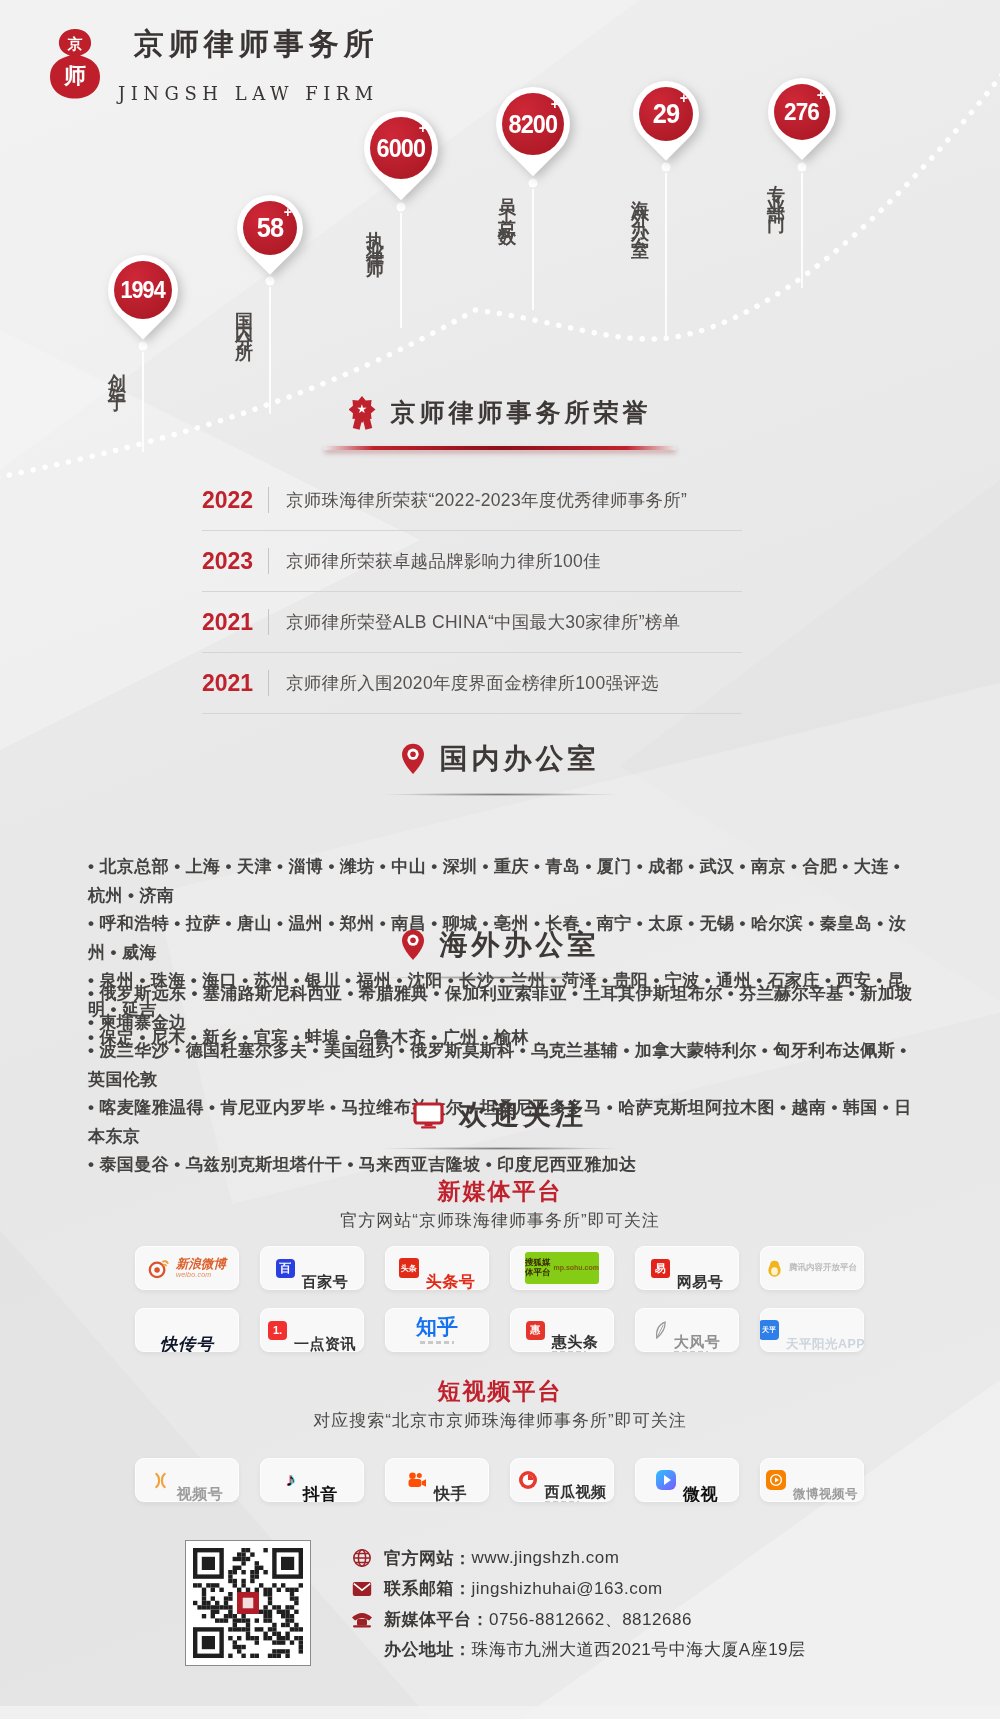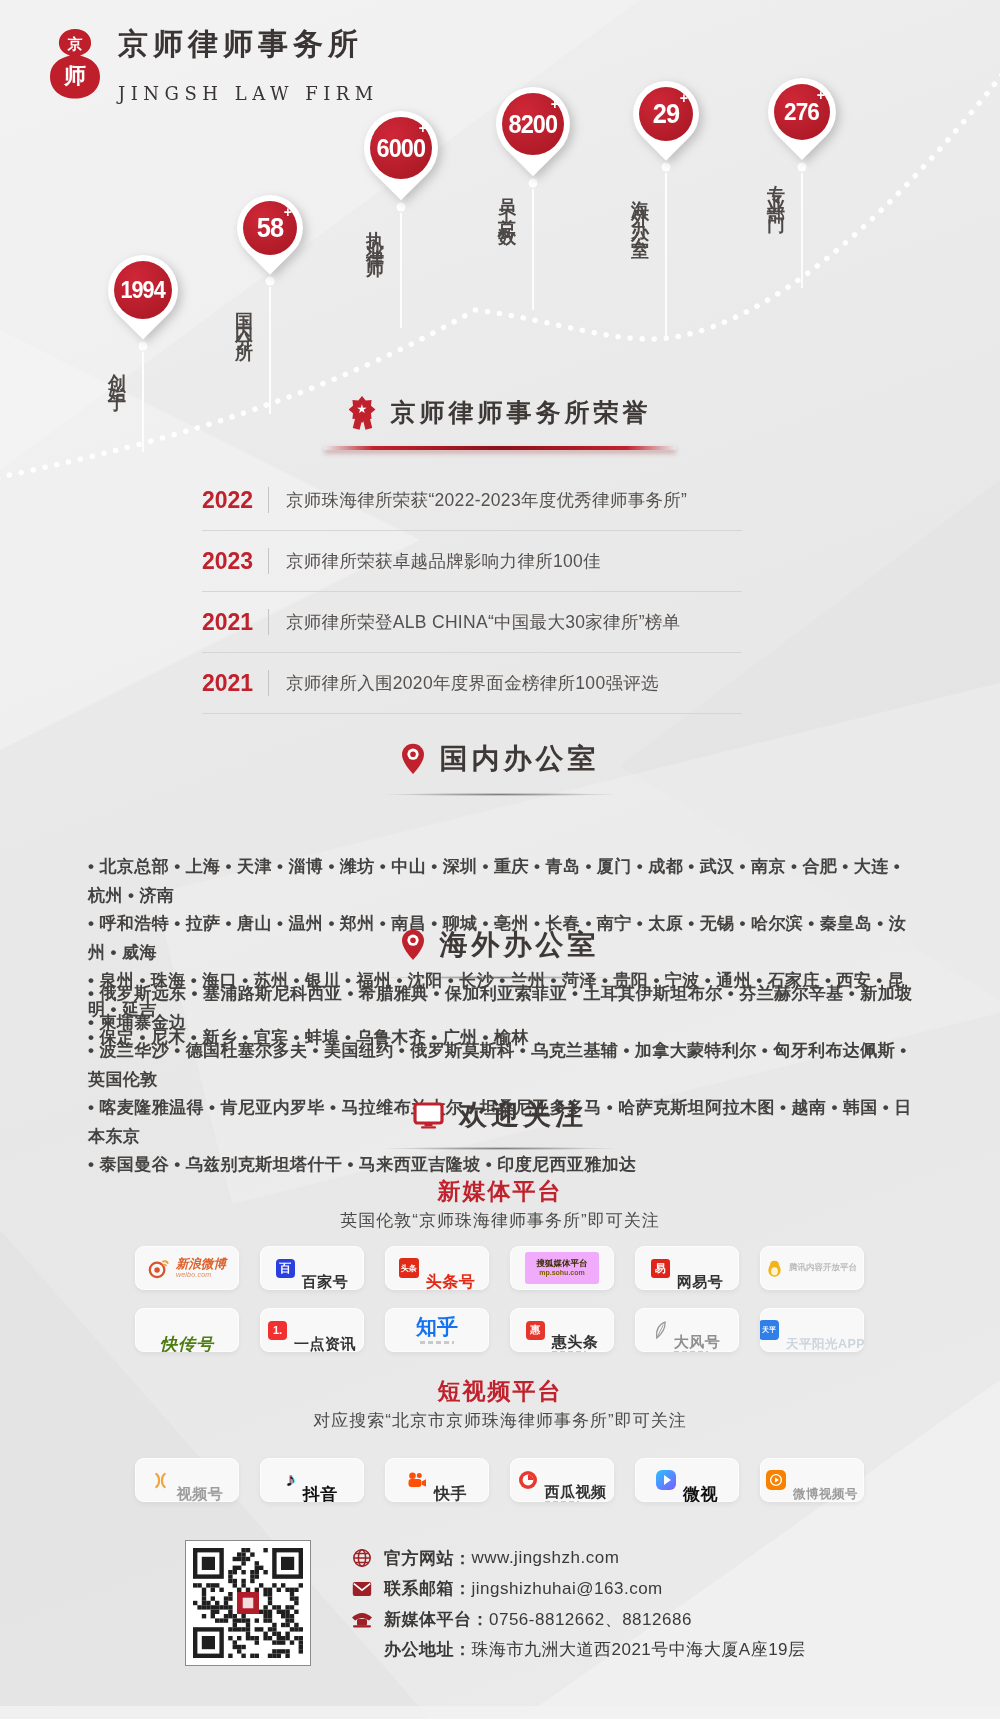--- a/index.html
+++ b/index.html
@@ -10,21 +10,21 @@
   .poly{position:absolute;pointer-events:none;}
   .p1{left:0;top:0;width:640px;height:470px;background:#f4f4f4;opacity:.55;clip-path:polygon(0 0,100% 0,0 100%);}
   .p2{left:620px;top:480px;width:380px;height:520px;background:#e1e1e1;opacity:.5;clip-path:polygon(100% 0,100% 100%,0 55%);}
   .p3{left:0;top:1230px;width:430px;height:489px;background:#dfdfdf;opacity:.5;clip-path:polygon(0 0,0 100%,100% 100%);}
   .p4{left:180px;top:780px;width:900px;height:320px;background:#f2f2f2;opacity:.4;transform:rotate(-14deg);}
   .p5{left:520px;top:1380px;width:480px;height:339px;background:#f4f4f4;opacity:.6;clip-path:polygon(100% 0,100% 100%,0 100%);}
   .p6{left:0;top:330px;width:420px;height:420px;background:#f6f6f6;opacity:.5;clip-path:polygon(0 0,100% 50%,0 100%);}
   .bottom-strip{position:absolute;left:0;bottom:0;width:100%;height:13px;background:#f3f3f3;opacity:.8;}
   
   .brand{position:absolute;left:46px;top:24px;display:flex;align-items:center;gap:14px;}
-  .brand-text .cn{font-family:"DejaVu Serif","Liberation Serif",serif;font-size:30px;font-weight:700;color:#3a3534;letter-spacing:5px;}
+  .brand-text .cn{font-family:"DejaVu Serif","Liberation Serif",serif;font-size:30px;font-weight:700;color:#3a3534;letter-spacing:5px;text-align:right;}
   .brand-text .en{font-family:"DejaVu Serif","Liberation Serif",serif;font-size:18px;color:#3a3534;letter-spacing:5.5px;margin-top:18px;}
   
   .tl-svg{position:absolute;left:0;top:0;}
   .pin{position:absolute;width:var(--s);height:var(--s);left:calc(var(--cx) - var(--s)/2);top:calc(var(--cy) - var(--s)/2);}
   .drop{position:absolute;inset:0;background:#fff;border-radius:50% 50% 50% 0;transform:rotate(-45deg);
         box-shadow:0 5px 10px rgba(110,110,110,.35);}
   .ball{position:absolute;left:50%;top:50%;transform:translate(-50%,-50%);width:var(--b);height:var(--b);
         border-radius:50%;background:radial-gradient(circle at 36% 30%,#cf2738,#ae1a26 78%);
         display:flex;align-items:center;justify-content:center;}
   .ball .num{color:#fff;font-weight:bold;font-size:var(--fs);letter-spacing:-1px;transform:scaleX(.94);}
@@ -241,21 +241,21 @@
     <svg width="31" height="27" viewBox="0 0 31 27">
       <rect x="2" y="2" width="27" height="19" rx="2.5" fill="#fff" stroke="#c0222d" stroke-width="3.2"></rect>
       <rect x="11.5" y="21.5" width="8" height="2.6" fill="#c0222d"></rect>
       <rect x="8" y="24.2" width="15" height="2.4" rx="1.2" fill="#c0222d"></rect>
     </svg>
     <span class="sec-title">欢迎关注</span>
   </div>
   <div class="hairline" style="top:1147px"></div>
 
   <div class="sub-title" style="top:1176px">新媒体平台</div>
-  <div class="hint" style="top:1209px">英国伦敦“京师珠海律师事务所”即可关注</div>
+  <div class="hint" style="top:1209px">官方网站“京师珠海律师事务所”即可关注</div>
 
   <div class="grid" style="top:1246px">
     <div class="pcard">
       <svg width="21" height="21" viewBox="0 0 22 22">
         <circle cx="9.5" cy="12.5" r="7.6" fill="none" stroke="#d9542b" stroke-width="2.4"></circle>
         <circle cx="9.5" cy="12.5" r="2.9" fill="#d9542b"></circle>
         <path d="M15,4 q4.2,-2.2 6,2" stroke="#f0a13c" stroke-width="2" fill="none"></path>
         <path d="M15.5,7.3 q2.6,-1.1 4,1.2" stroke="#f0a13c" stroke-width="1.6" fill="none"></path>
       </svg>
       <span class="col">
@@ -265,39 +265,39 @@
     </div>
     <div class="pcard">
       <span class="sq" style="width:19px;height:19px;background:#2a3fe0;font-size:12px">百</span>
       <span class="lname">百家号</span>
     </div>
     <div class="pcard">
       <span class="sq" style="width:20px;height:20px;background:#e22a18;font-size:8px;border-radius:3px">头条</span>
       <span class="lname" style="color:#e22a18;font-size:16px">头条号</span>
     </div>
     <div class="pcard">
-      <span class="sq" style="width:74px;height:32px;background:#f0abfc;border-radius:3px;flex-direction:column;line-height:1.15">
+      <span class="sq" style="width:74px;height:32px;background:#84cc16;border-radius:3px;line-height:1.15">
         <b style="font-size:8.5px;color:#3a2c00">搜狐媒体平台</b>
         <b style="font-size:7px;color:#7c5c00">mp.sohu.com</b>
       </span>
     </div>
     <div class="pcard">
       <span class="sq" style="width:19px;height:19px;background:#e2231a;font-size:11px;border-radius:3px">易</span>
       <span class="lname">网易号</span>
     </div>
     <div class="pcard">
       <svg width="15" height="17" viewBox="0 0 15 17">
         <ellipse cx="7.5" cy="10" rx="6.2" ry="6.8" fill="#f3b31a"></ellipse>
         <ellipse cx="7.5" cy="4.6" rx="4.4" ry="3.8" fill="#f3b31a"></ellipse>
         <ellipse cx="7.5" cy="11.2" rx="3.4" ry="4" fill="#fdf3d2"></ellipse>
       </svg>
       <span style="font-size:8.5px;color:#bcbcbc;font-weight:bold">腾讯内容开放平台</span>
     </div>
     <div class="pcard">
-      <span class="lname" style="font-size:17px;font-style:italic;color:#4d7c0f;letter-spacing:1px">快传号</span>
+      <span class="lname" style="font-size:17px;font-style:italic;color:#0f172a;letter-spacing:1px">快传号</span>
     </div>
     <div class="pcard">
       <span class="sq" style="width:19px;height:19px;background:#f23030;font-size:11px">1.</span>
       <span class="lname">一点资讯</span>
     </div>
     <div class="pcard">
       <span class="col" style="align-items:center">
         <b style="font-size:21px;color:#1673f0;font-family:'DejaVu Serif',serif">知乎</b>
         <span class="dashes"></span>
       </span>

